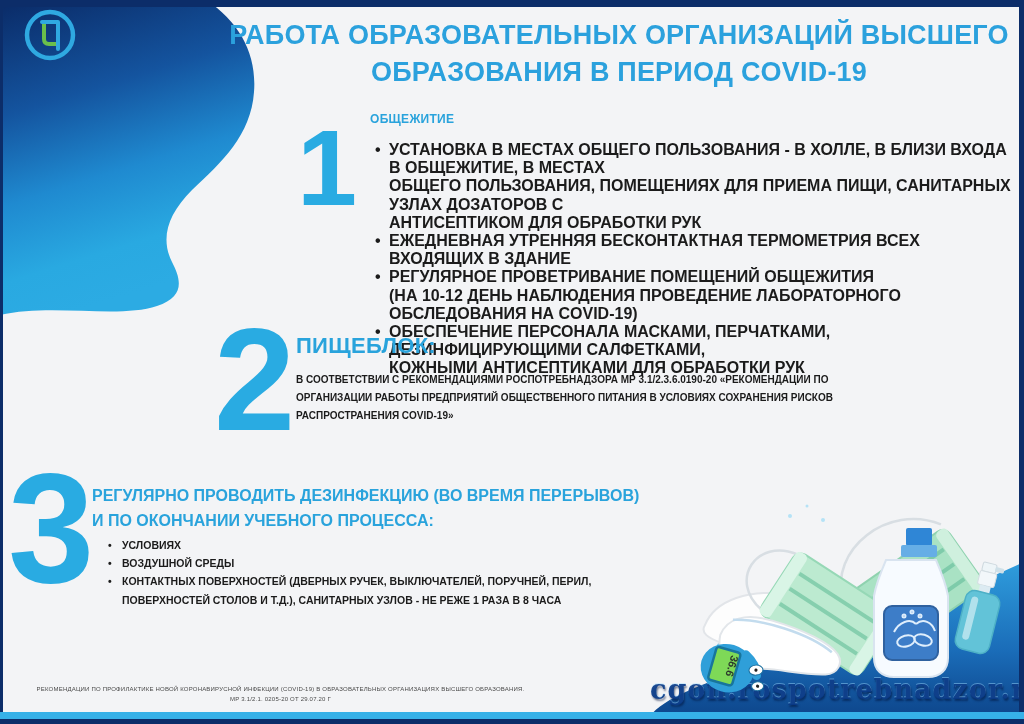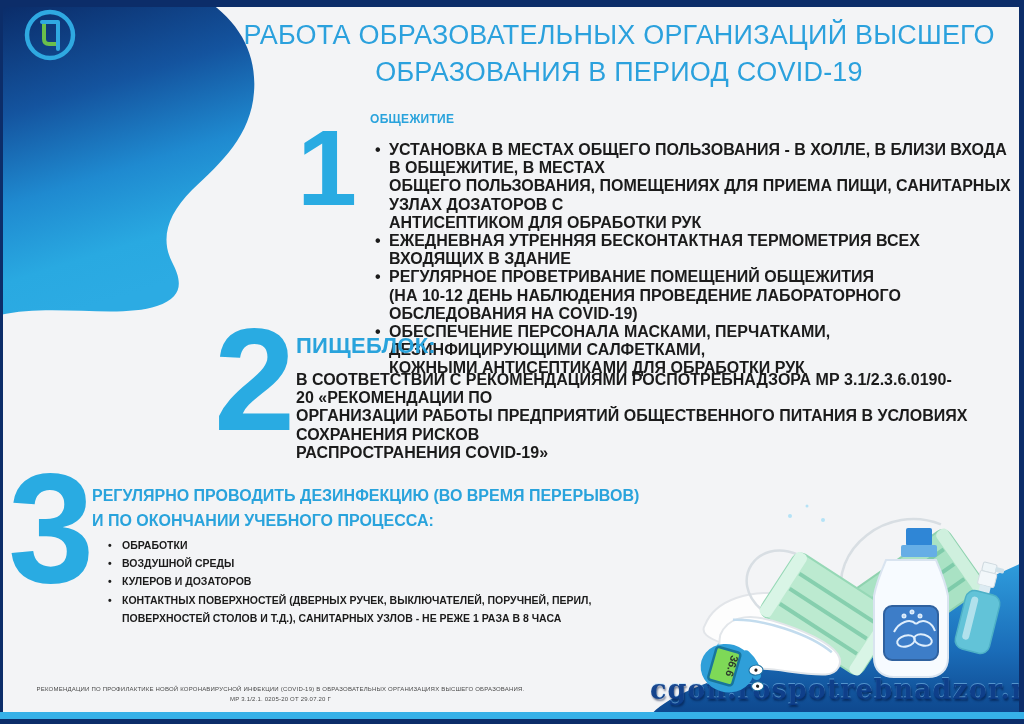--- a/index.html
+++ b/index.html
@@ -18,21 +18,21 @@
   
   .blob-svg  { position:absolute; left:0; top:0; z-index:1; }
   .wedge-svg { position:absolute; left:600px; top:540px; z-index:2; }
   .illustration-svg{ position:absolute; left:690px; top:500px; z-index:6; }
 
   .logo{ position:absolute; left:22px; top:7px; z-index:10; }
 
   
   .title{
     position:absolute; left:228px; top:17px; width:782px; z-index:10;
-    text-align:center; color:#2ba1dd; font-weight:normal; font-size:27px; line-height:37px;
+    text-align:center; color:#2ba1dd; font-weight:bold; font-size:27px; line-height:37px;
     letter-spacing:0.2px;
   }
 
   
   .num{ position:absolute; z-index:10; color:#29abe2; font-weight:bold; line-height:1; }
   .num-1{ left:297px; top:114px; font-size:108px; }
   .num-2{ left:214px; top:307px; font-size:146px; }
   .num-3{ left:8px;   top:451px; font-size:155px; }
 
   
@@ -42,21 +42,21 @@
   .sec3-title{ left:92px;  top:483px; width:600px; font-size:16px; line-height:25px; }
 
   .bullets{ position:absolute; z-index:10; list-style:none; color:#1b1b1b; font-weight:bold; }
   .bullets li{ position:relative; padding-left:17px; white-space:pre-line; }
   .bullets li::before{ content:"\2022"; position:absolute; left:3px; top:0; }
   .sec1-bullets{ left:372px; top:141px; width:645px; font-size:16px; line-height:18.2px; }
   .sec3-bullets{ left:105px; top:536px; width:575px; font-size:10.5px; line-height:18.2px; }
 
   .sec2-para{
     position:absolute; left:296px; top:371px; width:672px; z-index:10;
-    color:#1b1b1b; font-weight:bold; font-size:16px; line-height:18.2px; white-space:pre-line;
+    color:#1b1b1b; font-weight:bold; font-size:10px; line-height:18.2px; white-space:pre-line;
   }
 
   
   .footer{
     position:absolute; left:18px; top:684px; width:525px; z-index:10;
     text-align:center; color:#4a4a4a; font-size:6px; line-height:10px; letter-spacing:0.2px;
   }
 
   
   .watermark{
@@ -212,23 +212,22 @@
   <div class="sec2-para">В СООТВЕТСТВИИ С РЕКОМЕНДАЦИЯМИ РОСПОТРЕБНАДЗОРА МР 3.1/2.3.6.0190-20 «РЕКОМЕНДАЦИИ ПО
 ОРГАНИЗАЦИИ РАБОТЫ ПРЕДПРИЯТИЙ ОБЩЕСТВЕННОГО ПИТАНИЯ В УСЛОВИЯХ СОХРАНЕНИЯ РИСКОВ
 РАСПРОСТРАНЕНИЯ COVID-19»</div>
 
   <div class="num num-3">3</div>
   <div class="sec-title sec3-title">
     <div>РЕГУЛЯРНО ПРОВОДИТЬ ДЕЗИНФЕКЦИЮ (ВО ВРЕМЯ ПЕРЕРЫВОВ)</div>
     <div>И ПО ОКОНЧАНИИ УЧЕБНОГО ПРОЦЕССА:</div>
   </div>
   <ul class="bullets sec3-bullets">
-    <li>ОБРАБОТКИ</li>
+    <li>УСЛОВИЯХ</li>
     <li>ВОЗДУШНОЙ СРЕДЫ</li>
-    <li>КУЛЕРОВ И ДОЗАТОРОВ</li>
     <li>КОНТАКТНЫХ ПОВЕРХНОСТЕЙ (ДВЕРНЫХ РУЧЕК, ВЫКЛЮЧАТЕЛЕЙ, ПОРУЧНЕЙ, ПЕРИЛ,
 ПОВЕРХНОСТЕЙ СТОЛОВ И Т.Д.), САНИТАРНЫХ УЗЛОВ - НЕ РЕЖЕ 1 РАЗА В 8 ЧАСА</li>
   </ul>
 
   <div class="footer">
     <div>РЕКОМЕНДАЦИИ ПО ПРОФИЛАКТИКЕ НОВОЙ КОРОНАВИРУСНОЙ ИНФЕКЦИИ (COVID-19) В ОБРАЗОВАТЕЛЬНЫХ ОРГАНИЗАЦИЯХ ВЫСШЕГО ОБРАЗОВАНИЯ.</div>
     <div>МР 3.1/2.1. 0205-20 ОТ 29.07.20 Г</div>
   </div>
 
 </div>

